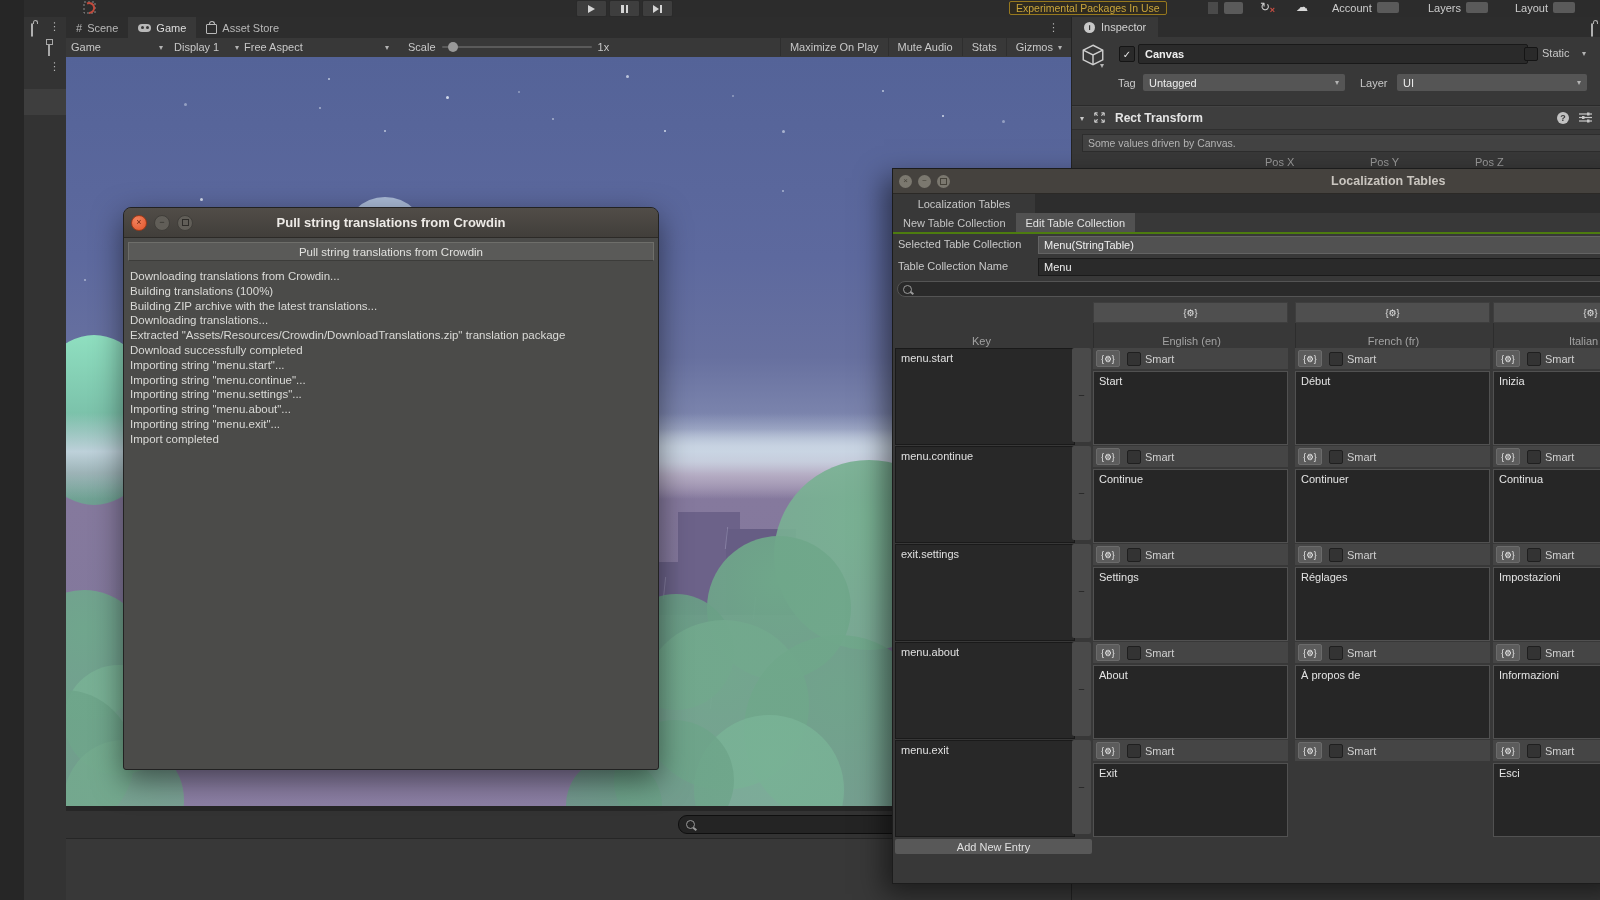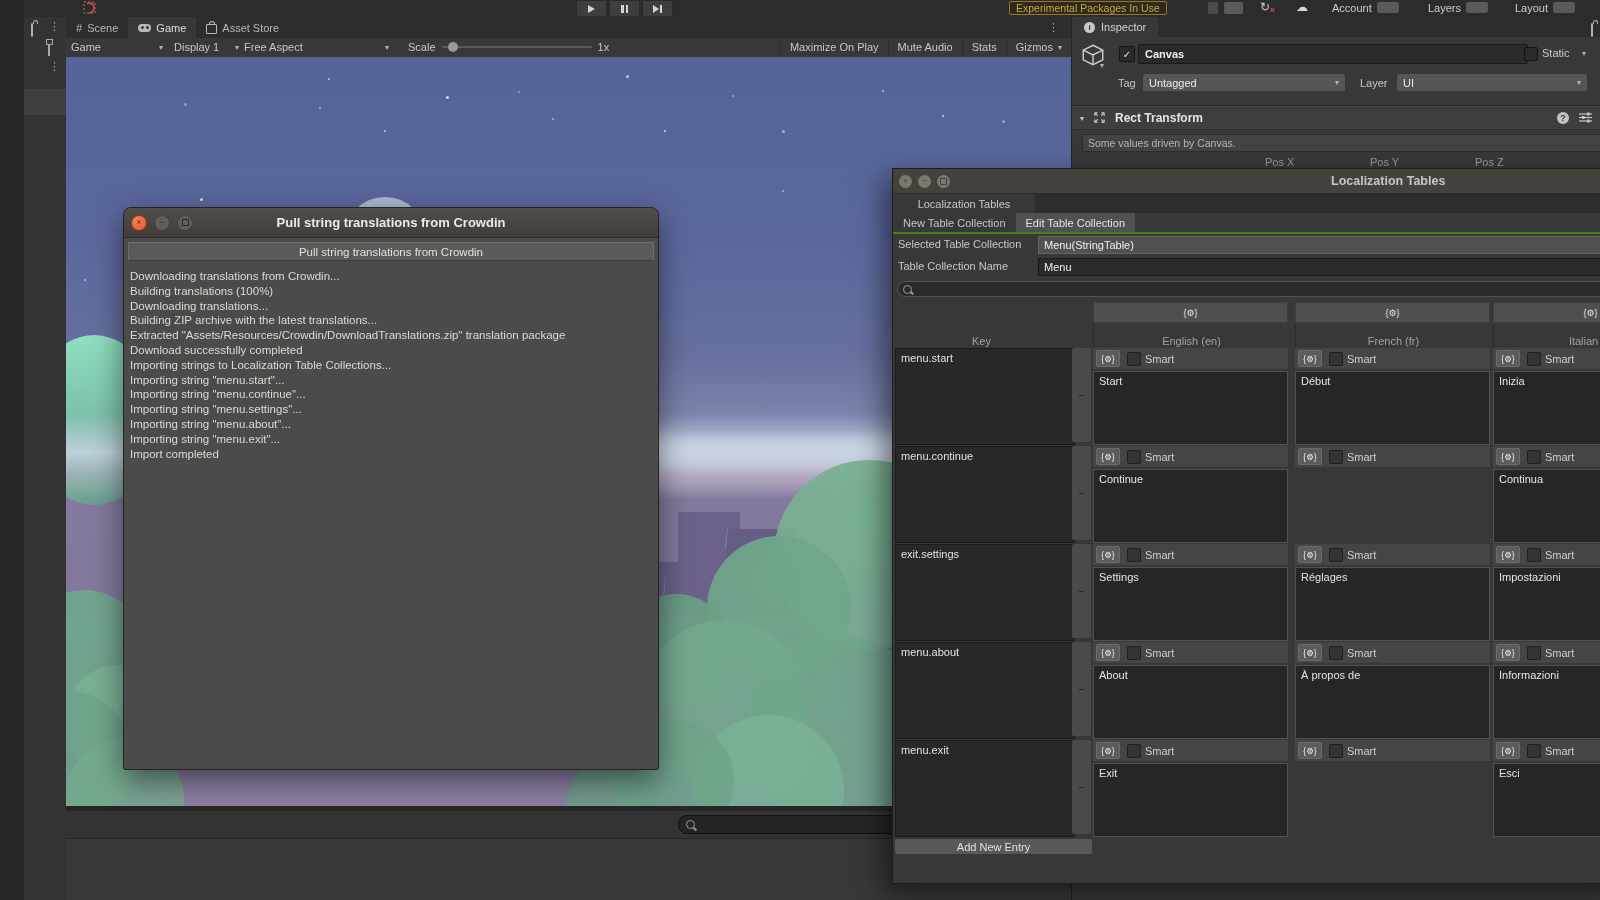--- a/index.html
+++ b/index.html
@@ -410,25 +410,24 @@
       <div class="wbtn grey">−</div>
       <div class="wbtn grey">
           <span class="maxsq"></span>
         </div>
       <div class="cw-title">Pull string translations from Crowdin</div>
     </div>
     <div class="cw-headerbtn">Pull string translations from Crowdin</div>
     <div class="log" id="log-lines">
         <div class="log-line">Downloading translations from Crowdin...</div>
         <div class="log-line">Building translations (100%)</div>
+        <div class="log-line">Building ZIP archive with the latest translations...</div>
         <div class="log-line">Downloading translations...</div>
-        <div class="log-line">Building ZIP archive with the latest translations...</div>
         <div class="log-line">Extracted "Assets/Resources/Crowdin/DownloadTranslations.zip" translation package</div>
         <div class="log-line">Download successfully completed</div>
-        <div class="log-line">Importing strings to Localization Table Collections...</div>
         <div class="log-line">Importing string "menu.start"...</div>
         <div class="log-line">Importing string "menu.continue"...</div>
         <div class="log-line">Importing string "menu.settings"...</div>
         <div class="log-line">Importing string "menu.about"...</div>
         <div class="log-line">Importing string "menu.exit"...</div>
         <div class="log-line">Import completed</div>
       </div>
   </div>
 
   <div class="locwin">
@@ -505,20 +504,21 @@
             <span class="lt-gbtn">{⚙}</span>
             <span class="lt-cb"></span>
             <span class="lt-smart">Smart</span>
           </div>
           <div class="lt-val" style="left: 200px; width: 188px;">Continue</div>
           <div class="lt-chead" style="left: 402px; width: 195px;">
             <span class="lt-gbtn">{⚙}</span>
             <span class="lt-cb"></span>
             <span class="lt-smart">Smart</span>
           </div>
+          <div class="lt-val" style="left: 402px; width: 188px;">Continuer</div>
           <div class="lt-chead" style="left: 600px; width: 195px;">
             <span class="lt-gbtn">{⚙}</span>
             <span class="lt-cb"></span>
             <span class="lt-smart">Smart</span>
           </div>
           <div class="lt-val" style="left: 600px; width: 188px;">Continua</div>
         </div>
         <div class="lt-row" style="top: 243px;">
           <div class="lt-key">exit.settings</div>
           <div class="lt-strip">

